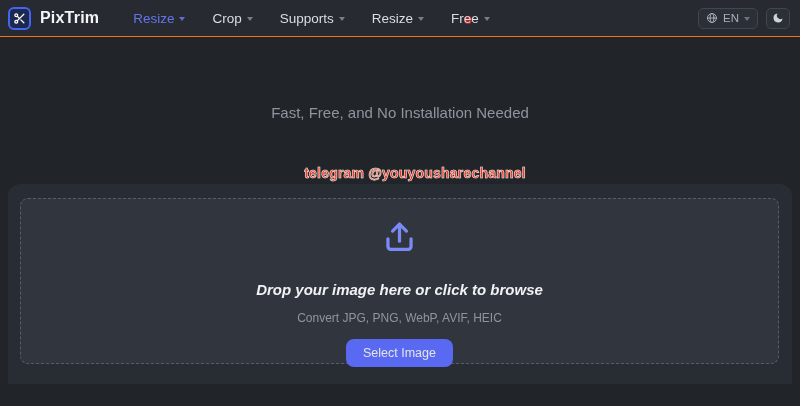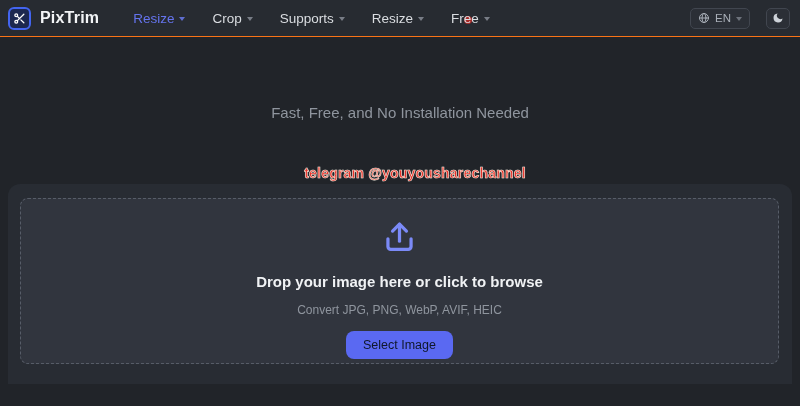--- a/index.html
+++ b/index.html
@@ -44,21 +44,21 @@
     border-top: 4px solid #787d86;
   }
   .nav-item.active .caret { border-top-color: #5f6ed0; }
   .notif-dot {
     position: absolute; left: 13px; top: 5px;
     width: 8px; height: 8px; border-radius: 50%;
     background: rgba(190, 42, 38, 0.85);
   }
   .nav-item .lbl { position: relative; }
 
-  .nav-right { margin-left: auto; display: flex; align-items: center; gap: 16px; }
+  .nav-right { margin-left: auto; display: flex; align-items: center; gap: 8px; }
   .lang-btn {
     display: flex; align-items: center; gap: 5px;
     height: 21px; padding: 0 7px;
     background: #2b2f36;
     border: 1px solid #41464f; border-radius: 5px;
     color: #a9afb8; font-size: 11.5px; cursor: pointer;
   }
   .lang-btn svg { width: 12px; height: 12px; }
   .lang-btn .caret { border-top-color: #6d727b; }
   .theme-btn {
@@ -106,31 +106,31 @@
     background: #31353e;
     border: 1.5px dashed #575d68;
     border-radius: 8px;
     display: flex; flex-direction: column;
     align-items: center;
     padding-top: 19px;
     cursor: pointer;
   }
   .upload-icon svg { width: 37px; height: 37px; }
   .drop-text {
-    margin-top: 14px;
-    font-size: 15px; font-weight: bold; color: #f0f2f4;
+    margin-top: 22px;
+    font-size: 15px; font-weight: bold; color: #f0f2f4; font-style: italic;
   }
   .supports-text {
     margin-top: 13px;
     font-size: 12px; color: #8f959e;
   }
   .select-btn {
     margin-top: 14px;
     background: #5a69f2;
-    color: #0f172a;
+    color: #e5e5e5;
     border: none; border-radius: 8px;
     font-family: "Liberation Sans", sans-serif;
     font-size: 12.5px;
     padding: 7px 17px;
     cursor: pointer;
   }
 </style>
 </head>
 <body>
 

